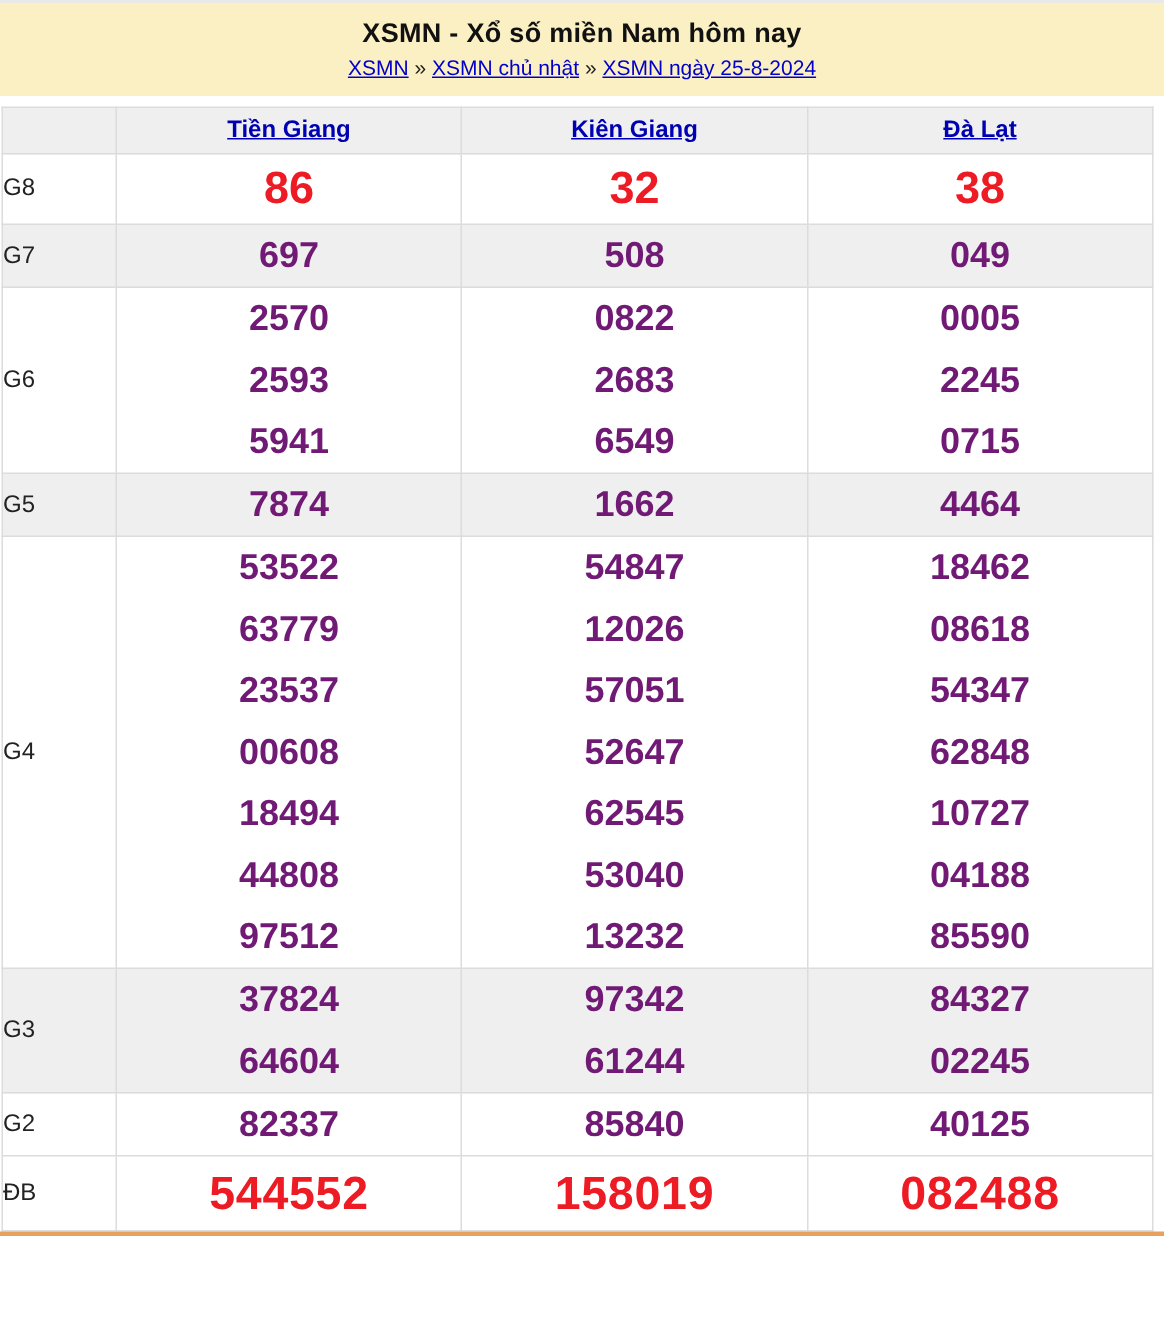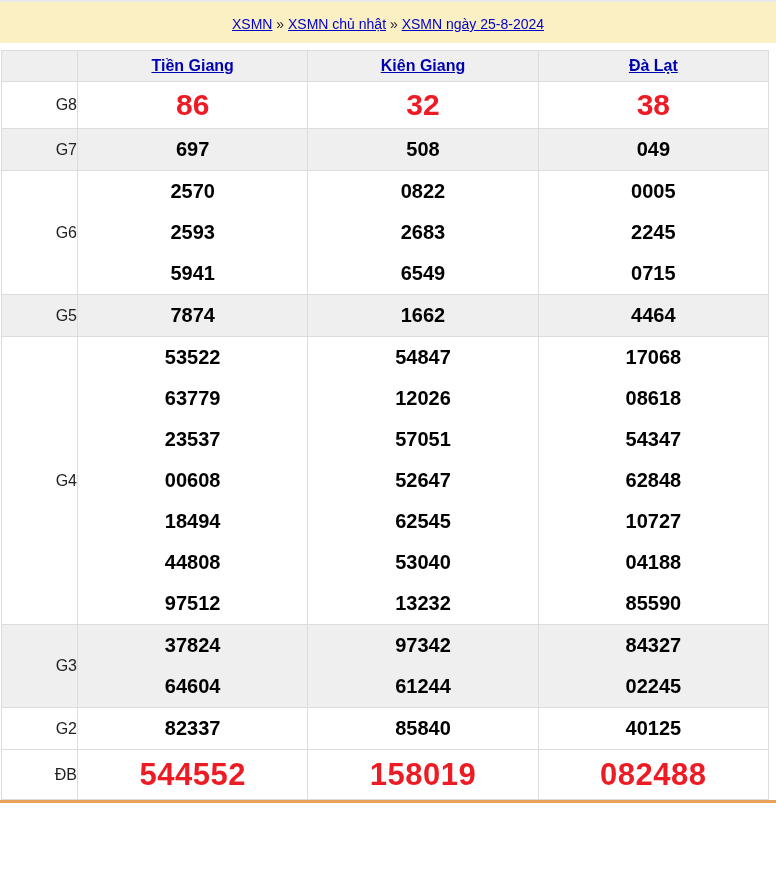--- a/index.html
+++ b/index.html
@@ -64,32 +64,32 @@
   th.col-head a {
     color: var(--colhead);
     font-weight: bold;
     font-size: 16px;
     text-decoration: underline;
     cursor: pointer;
   }
 
   td.prize-cell {
     width: 76px;
-    text-align: right;
+    text-align: left;
     vertical-align: middle;
     font-size: 16px;
     font-weight: normal;
     color: #222;
   }
   td.num-cell {
     text-align: center;
     vertical-align: middle;
     font-weight: bold;
-    font-size: 20px;
-    color: #000000;
+    font-size: 24px;
+    color: #701a75;
     padding: 1px 0;
   }
   .num { line-height: 41px; }
 
   tr[data-prize="G8"] td.num-cell { color: var(--red); font-size: 30px; text-align: center; }
   tr[data-prize="G8"] .num  { line-height: 46px; }
   tr[data-prize="ĐB"] td.num-cell { color: var(--red); font-size: 31px; letter-spacing: 0.5px; }
   tr[data-prize="ĐB"] .num  { line-height: 49px; }
 
   .bottom-bar {
@@ -98,20 +98,21 @@
     width: 776px;
     margin-top: 0;
   }
 </style>
 </head>
 <body>
 
 <div class="top-strip"></div>
 
 <div class="page-header">
+  <h1 class="page-title">XSMN - Xổ số miền Nam hôm nay</h1>
   <div class="breadcrumb"><a class="bc-link" href="#">XSMN</a><span class="bc-sep"> » </span><a class="bc-link" href="#">XSMN chủ nhật</a><span class="bc-sep"> » </span><a class="bc-link" href="#">XSMN ngày 25-8-2024</a></div>
 </div>
 
 <table class="results">
   <thead>
     <tr class="head-row">
       <th class="corner-cell"></th>
     <th class="col-head"><a href="#">Tiền Giang</a></th>
         <th class="col-head"><a href="#">Kiên Giang</a></th>
         <th class="col-head"><a href="#">Đà Lạt</a></th>
@@ -186,21 +187,21 @@
         <td class="num-cell">
           <div class="num">54847</div>
           <div class="num">12026</div>
           <div class="num">57051</div>
           <div class="num">52647</div>
           <div class="num">62545</div>
           <div class="num">53040</div>
           <div class="num">13232</div>
         </td>
         <td class="num-cell">
-          <div class="num">17068</div>
+          <div class="num">18462</div>
           <div class="num">08618</div>
           <div class="num">54347</div>
           <div class="num">62848</div>
           <div class="num">10727</div>
           <div class="num">04188</div>
           <div class="num">85590</div>
         </td>
       </tr>
       <tr data-prize="G3" class="shade-gray">
         <td class="prize-cell">G3</td>

